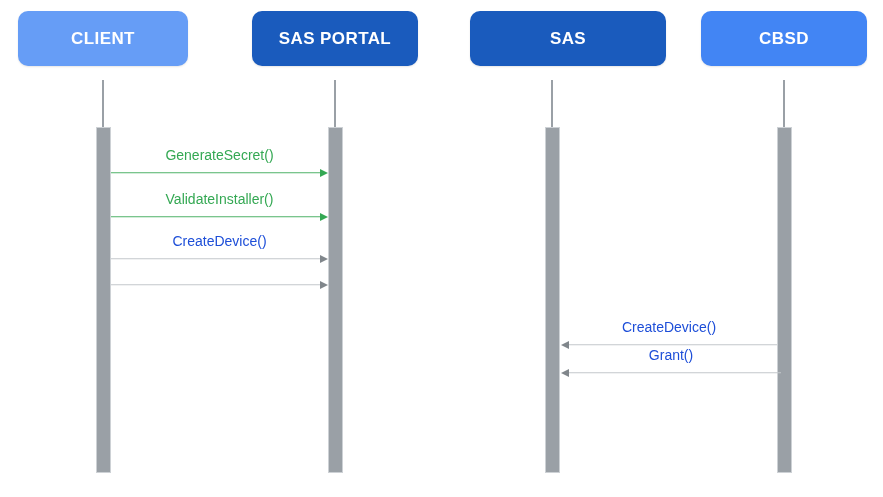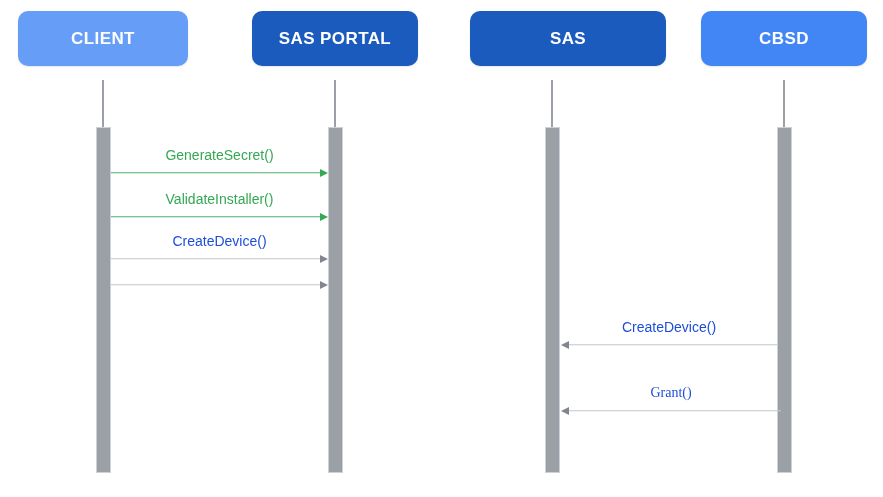--- a/index.html
+++ b/index.html
@@ -151,21 +151,21 @@
   </div>
 
   <div class="msg" style="left:561px; top:318px; width:216px;">
     <div class="msg-label gray">CreateDevice()</div>
     <div class="msg-arrow to-left gray">
       <i class="line"></i>
       <i class="head"></i>
     </div>
   </div>
 
-  <div class="msg" style="left:561px; top:384px; width:220px;font-family:Liberation Serif, serif;">
+  <div class="msg" style="left:561px; top:346px; width:220px;">
     <div class="msg-label gray">Grant()</div>
     <div class="msg-arrow to-left gray">
       <i class="line"></i>
       <i class="head"></i>
     </div>
   </div>
 
 </div>
 
 </body></html>

